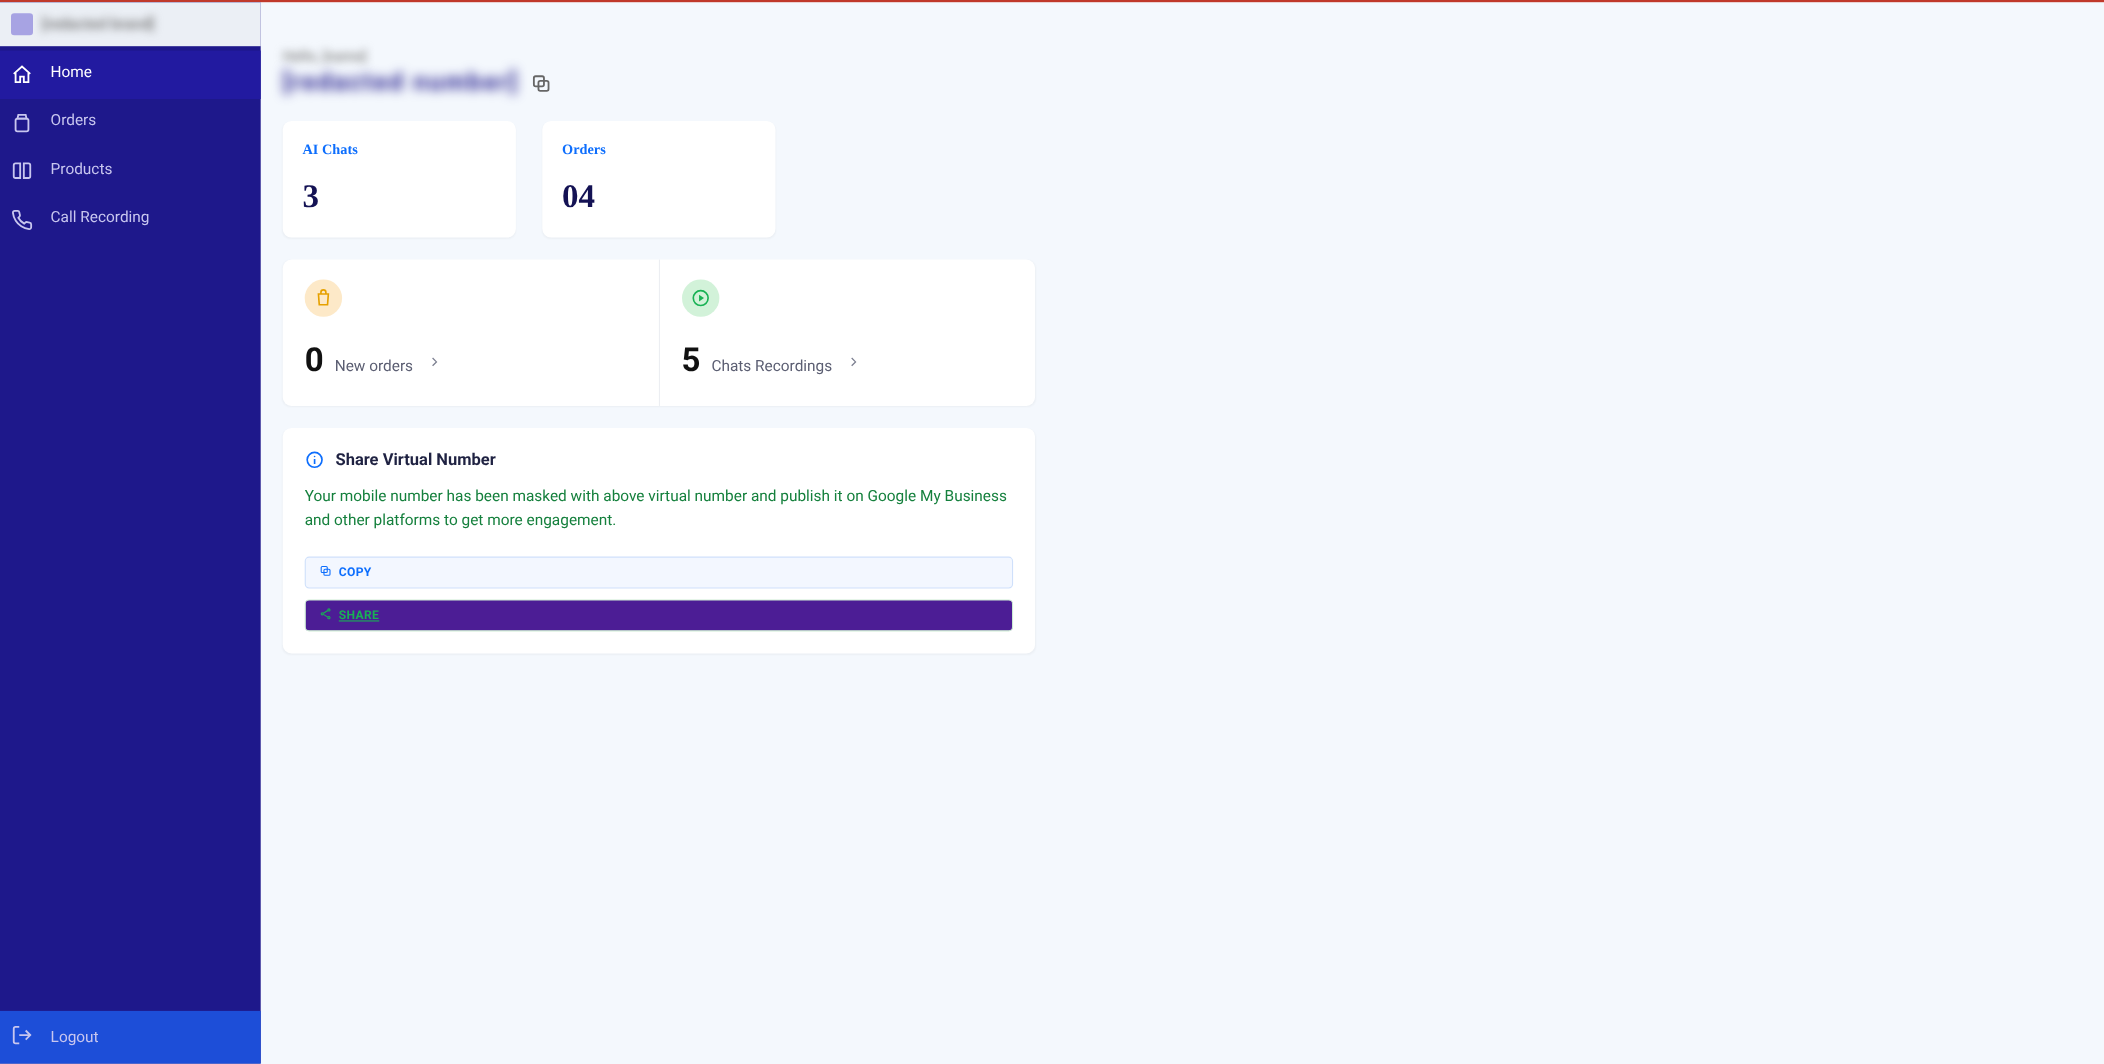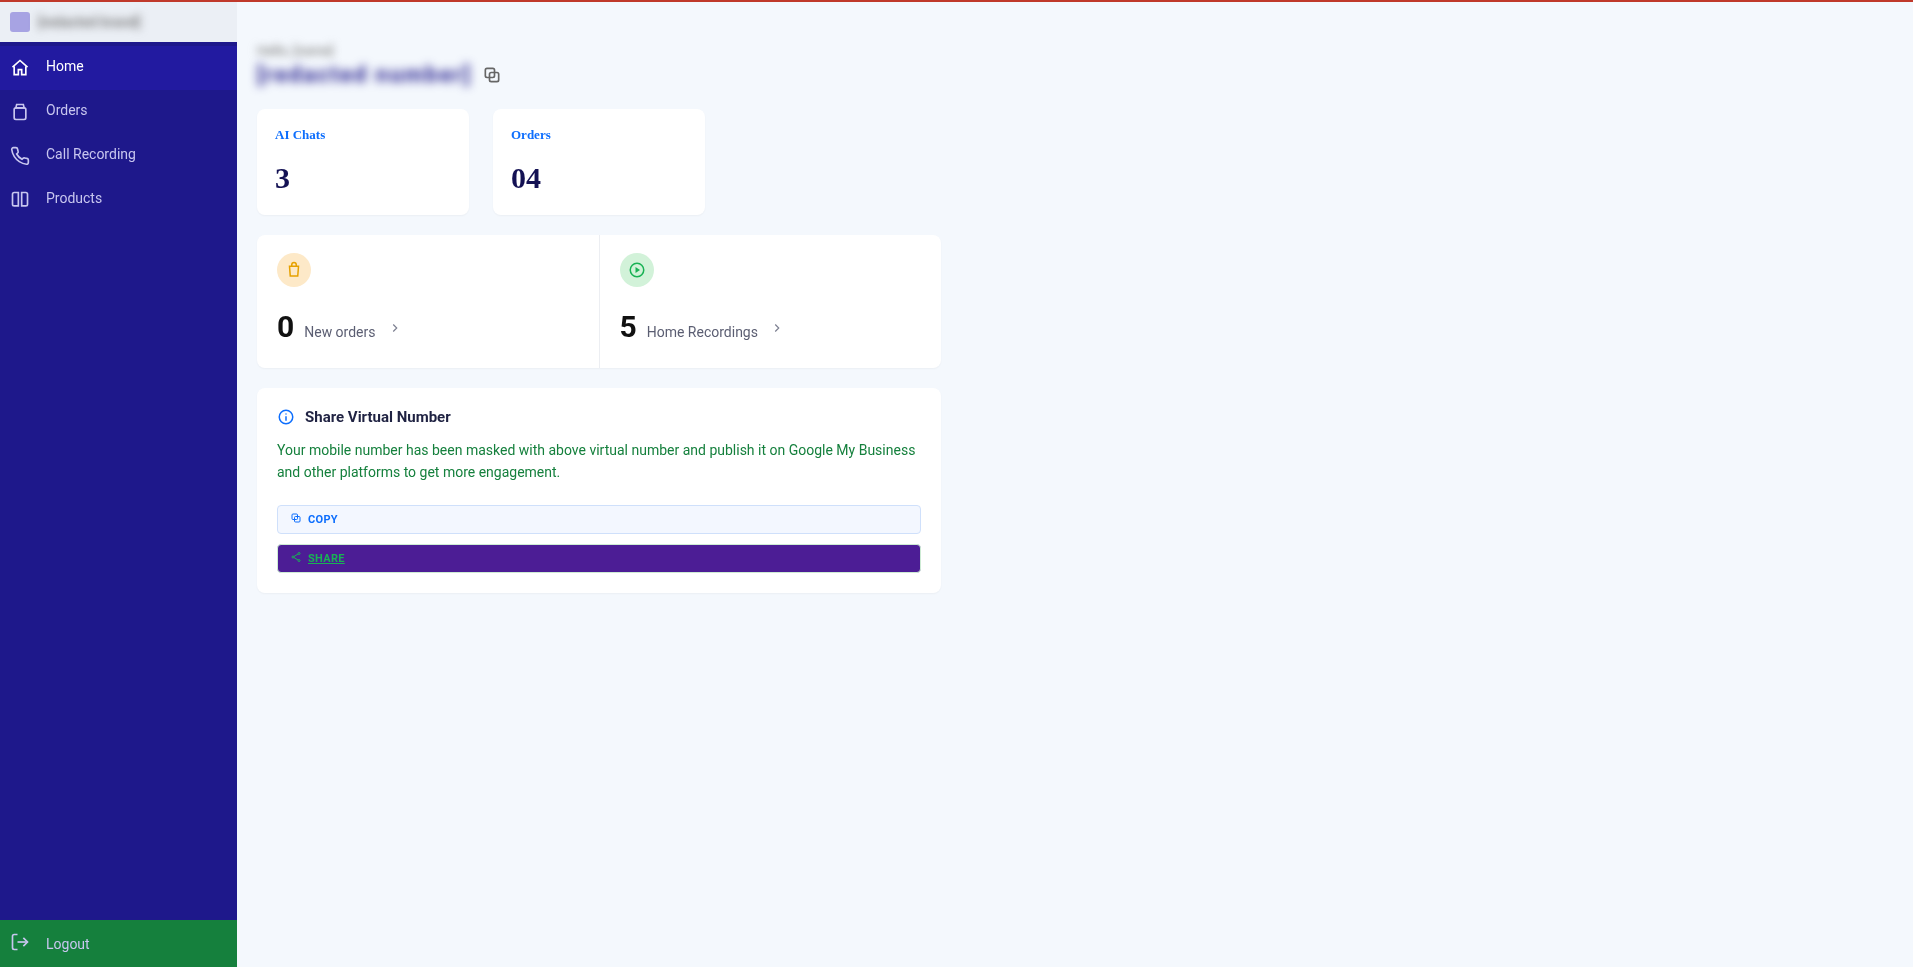--- a/index.html
+++ b/index.html
@@ -52,21 +52,21 @@
   font-size:14px;
   cursor:pointer;
 }
 .nav-item.active{
   color:#fff;
   background:#221aa0;
 }
 .nav-item .nav-icon svg{display:block;}
 .logout-row{
   margin-top:auto;
-  background:#15803d;
+  background:#1d4ed8;
   display:flex;
   align-items:center;
   gap:16px;
   padding:12px 10px;
   color:#c8c6ef;
   font-size:14px;
   cursor:pointer;
 }
 
 .main{
@@ -183,33 +183,33 @@
           <svg width="20" height="20" viewBox="0 0 24 24" fill="none" stroke="currentColor" stroke-width="2">
               <path d="M16 3H8l-1 4h10l-1-4z"></path>
               <rect x="5" y="7" width="14" height="14" rx="2"></rect>
             </svg>
         </span>
         <span>Orders</span>
       </div>
       <div class="nav-item">
         <span class="nav-icon">
           <svg width="20" height="20" viewBox="0 0 24 24" fill="none" stroke="currentColor" stroke-width="2">
-              <path d="M22 16.9v3a2 2 0 0 1-2.2 2 19.8 19.8 0 0 1-8.6-3.1 19.5 19.5 0 0 1-6-6A19.8 19.8 0 0 1 2.1 4.2 2 2 0 0 1 4.1 2h3a2 2 0 0 1 2 1.7c.1.9.3 1.8.6 2.6a2 2 0 0 1-.5 2.1L8 9.6a16 16 0 0 0 6.4 6.4l1.2-1.2a2 2 0 0 1 2.1-.5c.8.3 1.7.5 2.6.6A2 2 0 0 1 22 16.9z"></path>
-            </svg>
-        </span>
-        <span>Call Recording</span>
+              <path d="M3 5a2 2 0 0 1 2-2h5v16H5a2 2 0 0 1-2-2V5z"></path>
+              <path d="M21 5a2 2 0 0 0-2-2h-5v16h5a2 2 0 0 0 2-2V5z"></path>
+            </svg>
+        </span>
+        <span>Products</span>
       </div>
       <div class="nav-item">
         <span class="nav-icon">
           <svg width="20" height="20" viewBox="0 0 24 24" fill="none" stroke="currentColor" stroke-width="2">
-              <path d="M3 5a2 2 0 0 1 2-2h5v16H5a2 2 0 0 1-2-2V5z"></path>
-              <path d="M21 5a2 2 0 0 0-2-2h-5v16h5a2 2 0 0 0 2-2V5z"></path>
-            </svg>
-        </span>
-        <span>Products</span>
+              <path d="M22 16.9v3a2 2 0 0 1-2.2 2 19.8 19.8 0 0 1-8.6-3.1 19.5 19.5 0 0 1-6-6A19.8 19.8 0 0 1 2.1 4.2 2 2 0 0 1 4.1 2h3a2 2 0 0 1 2 1.7c.1.9.3 1.8.6 2.6a2 2 0 0 1-.5 2.1L8 9.6a16 16 0 0 0 6.4 6.4l1.2-1.2a2 2 0 0 1 2.1-.5c.8.3 1.7.5 2.6.6A2 2 0 0 1 22 16.9z"></path>
+            </svg>
+        </span>
+        <span>Call Recording</span>
       </div>
     </nav>
 
     <div class="logout-row">
       <span class="nav-icon">
         <svg width="20" height="20" viewBox="0 0 24 24" fill="none" stroke="currentColor" stroke-width="2">
             <path d="M9 21H5a2 2 0 0 1-2-2V5a2 2 0 0 1 2-2h4"></path>
             <polyline points="16 17 21 12 16 7"></polyline>
             <line x1="21" y1="12" x2="9" y2="12"></line>
           </svg>
@@ -265,21 +265,21 @@
       </div>
       <div class="action-half">
         <div class="action-icon green">
           <svg width="18" height="18" viewBox="0 0 24 24" fill="none" stroke="currentColor" stroke-width="2">
               <circle cx="12" cy="12" r="9"></circle>
               <polygon points="10 8 16 12 10 16 10 8" fill="currentColor" stroke="none"></polygon>
             </svg>
         </div>
         <div class="action-line">
           <span class="action-num">5</span>
-          <span class="action-text">Home Recordings</span>
+          <span class="action-text">Chats Recordings</span>
           <span class="chev">
             <svg viewBox="0 0 24 24" width="14" height="14" fill="none" stroke="currentColor" stroke-width="2">
                 <polyline points="9 18 15 12 9 6"></polyline>
               </svg>
           </span>
         </div>
       </div>
     </div>
 
     

